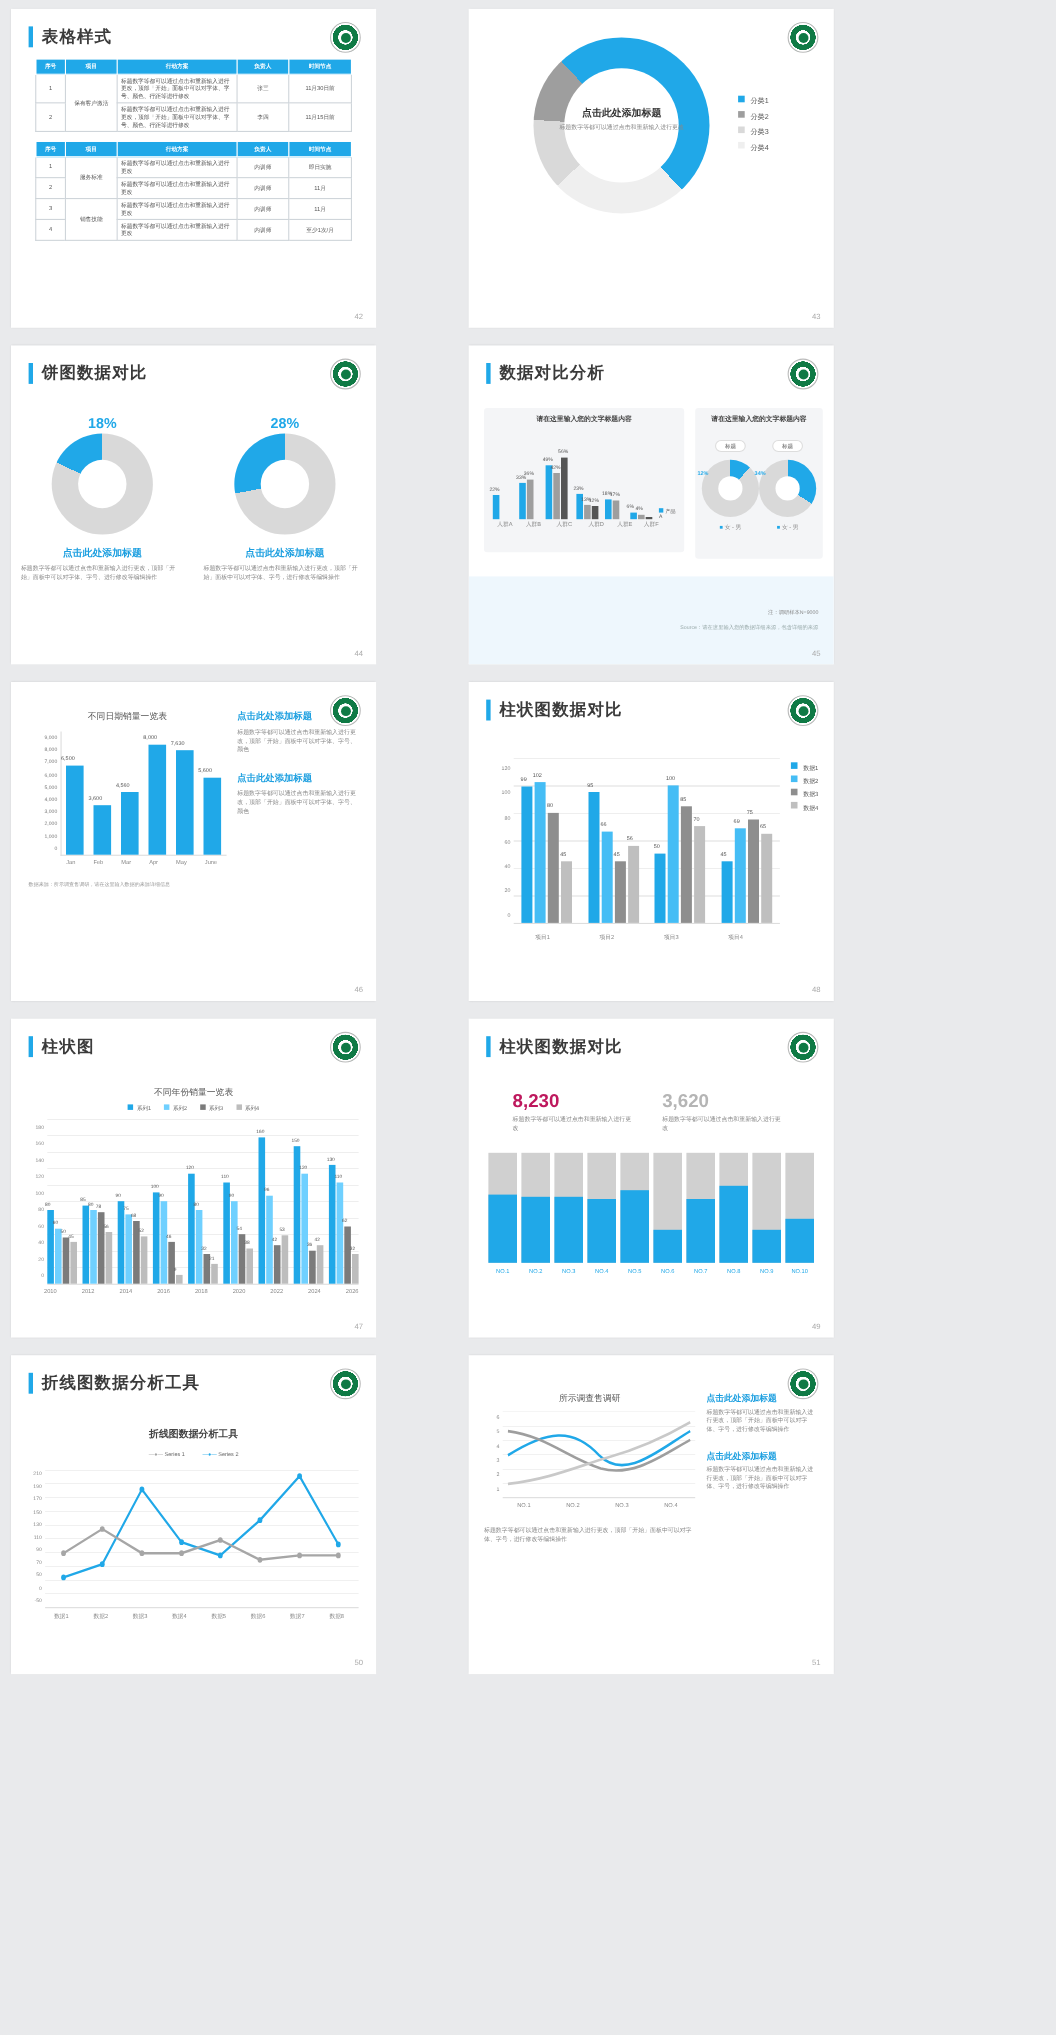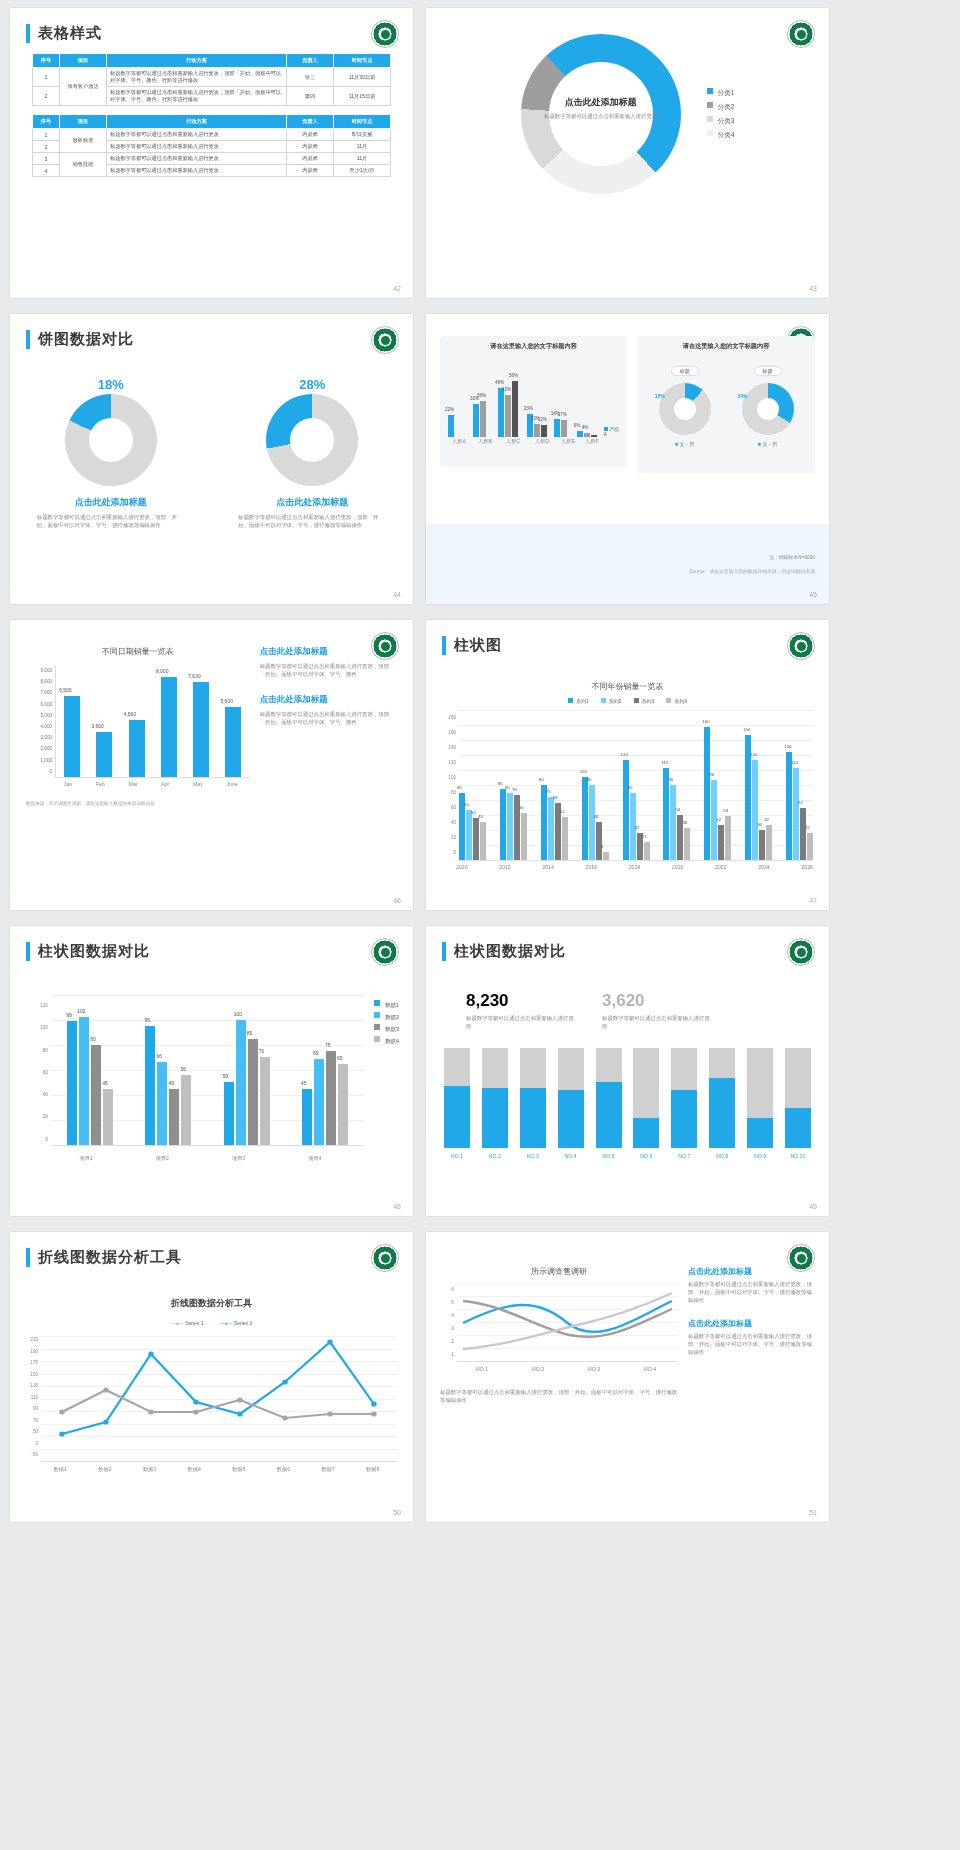--- a/index.html
+++ b/index.html
@@ -1,18 +1,18 @@
 <!DOCTYPE html>
 <html><head>
 <meta charset="utf-8">
 <style>
   html,body{margin:0;padding:0;background:#e9eaec;}
   body{width:960px;height:1850px;font-family:"Liberation Sans","DejaVu Sans",sans-serif;color:#333;}
   .grid{display:grid;grid-template-columns:400px 400px;gap:16px;padding:8px 0 0 10px;}
-  .slide{background:#fff;width:403px;height:290px;position:relative;overflow:hidden;box-shadow:0 0 2px rgba(0,0,0,.12);}
+  .slide{background:#fff;width:332px;height:290px;position:relative;overflow:hidden;box-shadow:0 0 2px rgba(0,0,0,.12);}
   .title-row{display:flex;align-items:center;padding:16px 18px 0 16px;}
   .title-bar{width:4px;height:19px;background:#20a8e8;margin-right:8px;}
   .slide-title{font-size:15px;font-weight:bold;color:#3b3b3b;letter-spacing:1px;}
   .logo{position:absolute;right:14px;top:12px;width:26px;height:26px;border-radius:50%;
         background:radial-gradient(circle at 50% 50%,#fff 0 35%,#0f7a45 36% 62%,#fff 63% 72%,#0f7a45 73% 100%);
         border:1px solid #bbb;}
   .logo:after{content:"";position:absolute;left:50%;top:50%;width:9px;height:9px;margin:-4.5px 0 0 -4.5px;background:#0f7a45;border-radius:50%;}
   .pgnum{position:absolute;right:12px;bottom:6px;font-size:7px;color:#aaa;}
   
   table.t{border-collapse:collapse;font-size:5.2px;}
@@ -158,20 +158,24 @@
           <div class="hole" style="left:24px;top:24px;width:44px;height:44px;"></div>
         </div>
         <div style="font-size:9px;font-weight:bold;color:#1c9fe0;margin-top:10px;">点击此处添加标题</div>
         <div class="cap" style="margin-top:4px;text-align:left;padding:0 6px;">标题数字等都可以通过点击和重新输入进行更改，顶部「开始」面板中可以对字体、字号，进行修改等编辑操作</div>
       </div>
     </div>
     <div class="pgnum">44</div>
   </div>
 
   <div class="slide">
+    <div class="title-row">
+      <div class="title-bar"></div>
+      <div class="slide-title">数据对比分析</div>
+    </div>
     <div class="logo"></div>
     <div style="position:absolute;left:0;bottom:0;width:100%;height:80px;background:#eef7fd;"></div>
 
     <div style="display:flex;gap:10px;padding:22px 14px 0 14px;position:relative;">
 
       <div class="panel" style="width:185px;height:125px;padding:6px 6px 0 6px;">
         <div style="font-size:6.2px;font-weight:bold;text-align:center;color:#444;">请在这里输入您的文字标题内容</div>
         <div style="display:flex;align-items:flex-end;height:80px;margin-top:6px;padding-left:2px;">
           <div style="display:flex;align-items:flex-end;gap:1px;width:26px;">
             <div style="width:6px;height:22px;background:#20a8e8;position:relative;">
@@ -324,20 +328,112 @@
         <div style="font-size:8.5px;font-weight:bold;color:#1c9fe0;margin-top:16px;">点击此处添加标题</div>
         <div class="cap" style="margin-top:4px;">标题数字等都可以通过点击和重新输入进行更改，顶部「开始」面板中可以对字体、字号、颜色</div>
       </div>
     </div>
     <div class="pgnum">46</div>
   </div>
 
   <div class="slide">
     <div class="title-row">
       <div class="title-bar"></div>
+      <div class="slide-title">柱状图数据对比</div>
+    </div>
+    <div class="logo"></div>
+
+    <div style="display:flex;padding:34px 14px 0 14px;">
+      <div style="width:24px;font-size:4.8px;color:#888;text-align:right;line-height:22.3px;padding-right:3px;">
+        <div>120</div>
+        <div>100</div>
+        <div>80</div>
+        <div>60</div>
+        <div>40</div>
+        <div>20</div>
+        <div>0</div>
+      </div>
+      <div style="flex:1;height:150px;border-bottom:1px solid #ddd;display:flex;align-items:flex-end;justify-content:space-around;
+           background:repeating-linear-gradient(to top,transparent 0 24px,#eee 24px 25px);">
+        <div style="display:flex;align-items:flex-end;gap:2px;">
+            <div style="width:10px;height:124px;background:#20a8e8;position:relative">
+              <span style="position:absolute;top:-9px;left:-1px;font-size:5px;color:#555">99</span>
+            </div>
+            <div style="width:10px;height:128px;background:#45bdf5;position:relative">
+              <span style="position:absolute;top:-9px;left:-2px;font-size:5px;color:#555">102</span>
+            </div>
+            <div style="width:10px;height:100px;background:#8e8e8e;position:relative">
+              <span style="position:absolute;top:-9px;left:-1px;font-size:5px;color:#555">80</span>
+            </div>
+            <div style="width:10px;height:56px;background:#bfbfbf;position:relative">
+              <span style="position:absolute;top:-9px;left:-1px;font-size:5px;color:#555">45</span>
+            </div>
+          </div>
+        <div style="display:flex;align-items:flex-end;gap:2px;">
+            <div style="width:10px;height:119px;background:#20a8e8;position:relative">
+              <span style="position:absolute;top:-9px;left:-1px;font-size:5px;color:#555">95</span>
+            </div>
+            <div style="width:10px;height:83px;background:#45bdf5;position:relative">
+              <span style="position:absolute;top:-9px;left:-1px;font-size:5px;color:#555">66</span>
+            </div>
+            <div style="width:10px;height:56px;background:#8e8e8e;position:relative">
+              <span style="position:absolute;top:-9px;left:-1px;font-size:5px;color:#555">45</span>
+            </div>
+            <div style="width:10px;height:70px;background:#bfbfbf;position:relative">
+              <span style="position:absolute;top:-9px;left:-1px;font-size:5px;color:#555">56</span>
+            </div>
+          </div>
+        <div style="display:flex;align-items:flex-end;gap:2px;">
+            <div style="width:10px;height:63px;background:#20a8e8;position:relative">
+              <span style="position:absolute;top:-9px;left:-1px;font-size:5px;color:#555">50</span>
+            </div>
+            <div style="width:10px;height:125px;background:#45bdf5;position:relative">
+              <span style="position:absolute;top:-9px;left:-2px;font-size:5px;color:#555">100</span>
+            </div>
+            <div style="width:10px;height:106px;background:#8e8e8e;position:relative">
+              <span style="position:absolute;top:-9px;left:-1px;font-size:5px;color:#555">85</span>
+            </div>
+            <div style="width:10px;height:88px;background:#bfbfbf;position:relative">
+              <span style="position:absolute;top:-9px;left:-1px;font-size:5px;color:#555">70</span>
+            </div>
+          </div>
+        <div style="display:flex;align-items:flex-end;gap:2px;">
+            <div style="width:10px;height:56px;background:#20a8e8;position:relative">
+              <span style="position:absolute;top:-9px;left:-1px;font-size:5px;color:#555">45</span>
+            </div>
+            <div style="width:10px;height:86px;background:#45bdf5;position:relative">
+              <span style="position:absolute;top:-9px;left:-1px;font-size:5px;color:#555">69</span>
+            </div>
+            <div style="width:10px;height:94px;background:#8e8e8e;position:relative">
+              <span style="position:absolute;top:-9px;left:-1px;font-size:5px;color:#555">75</span>
+            </div>
+            <div style="width:10px;height:81px;background:#bfbfbf;position:relative">
+              <span style="position:absolute;top:-9px;left:-1px;font-size:5px;color:#555">65</span>
+            </div>
+          </div>
+      </div>
+      <div class="legend" style="margin-left:10px;font-size:5.4px;line-height:12px;padding-top:4px;">
+        <div><i style="background:#20a8e8"></i><span>数据1</span></div>
+        <div><i style="background:#45bdf5"></i><span>数据2</span></div>
+        <div><i style="background:#8e8e8e"></i><span>数据3</span></div>
+        <div><i style="background:#bfbfbf"></i><span>数据4</span></div>
+      </div>
+    </div>
+    <div style="display:flex;justify-content:space-around;margin:4px 60px 0 38px;">
+      <div class="axis-lbl">项目1</div>
+      <div class="axis-lbl">项目2</div>
+      <div class="axis-lbl">项目3</div>
+      <div class="axis-lbl">项目4</div>
+    </div>
+    <div class="pgnum">48</div>
+  </div>
+
+  <div class="slide">
+    <div class="title-row">
+      <div class="title-bar"></div>
       <div class="slide-title">柱状图</div>
     </div>
     <div class="logo"></div>
 
     <div class="chart-title" style="margin-top:26px;">不同年份销量一览表</div>
     <div style="display:flex;justify-content:center;gap:12px;margin-top:6px;" class="lg-row">
       <span><i style="display:inline-block;width:5px;height:5px;background:#20a8e8;margin-right:3px;"></i><span>系列1</span></span>
       <span><i style="display:inline-block;width:5px;height:5px;background:#6fd0ff;margin-right:3px;"></i><span>系列2</span></span>
       <span><i style="display:inline-block;width:5px;height:5px;background:#7b7b7b;margin-right:3px;"></i><span>系列3</span></span>
       <span><i style="display:inline-block;width:5px;height:5px;background:#bdbdbd;margin-right:3px;"></i><span>系列4</span></span>
@@ -501,115 +597,23 @@
     <div class="pgnum">47</div>
   </div>
 
   <div class="slide">
     <div class="title-row">
       <div class="title-bar"></div>
       <div class="slide-title">柱状图数据对比</div>
     </div>
     <div class="logo"></div>
 
-    <div style="display:flex;padding:34px 14px 0 14px;">
-      <div style="width:24px;font-size:4.8px;color:#888;text-align:right;line-height:22.3px;padding-right:3px;">
-        <div>120</div>
-        <div>100</div>
-        <div>80</div>
-        <div>60</div>
-        <div>40</div>
-        <div>20</div>
-        <div>0</div>
-      </div>
-      <div style="flex:1;height:150px;border-bottom:1px solid #ddd;display:flex;align-items:flex-end;justify-content:space-around;
-           background:repeating-linear-gradient(to top,transparent 0 24px,#eee 24px 25px);">
-        <div style="display:flex;align-items:flex-end;gap:2px;">
-            <div style="width:10px;height:124px;background:#20a8e8;position:relative">
-              <span style="position:absolute;top:-9px;left:-1px;font-size:5px;color:#555">99</span>
-            </div>
-            <div style="width:10px;height:128px;background:#45bdf5;position:relative">
-              <span style="position:absolute;top:-9px;left:-2px;font-size:5px;color:#555">102</span>
-            </div>
-            <div style="width:10px;height:100px;background:#8e8e8e;position:relative">
-              <span style="position:absolute;top:-9px;left:-1px;font-size:5px;color:#555">80</span>
-            </div>
-            <div style="width:10px;height:56px;background:#bfbfbf;position:relative">
-              <span style="position:absolute;top:-9px;left:-1px;font-size:5px;color:#555">45</span>
-            </div>
-          </div>
-        <div style="display:flex;align-items:flex-end;gap:2px;">
-            <div style="width:10px;height:119px;background:#20a8e8;position:relative">
-              <span style="position:absolute;top:-9px;left:-1px;font-size:5px;color:#555">95</span>
-            </div>
-            <div style="width:10px;height:83px;background:#45bdf5;position:relative">
-              <span style="position:absolute;top:-9px;left:-1px;font-size:5px;color:#555">66</span>
-            </div>
-            <div style="width:10px;height:56px;background:#8e8e8e;position:relative">
-              <span style="position:absolute;top:-9px;left:-1px;font-size:5px;color:#555">45</span>
-            </div>
-            <div style="width:10px;height:70px;background:#bfbfbf;position:relative">
-              <span style="position:absolute;top:-9px;left:-1px;font-size:5px;color:#555">56</span>
-            </div>
-          </div>
-        <div style="display:flex;align-items:flex-end;gap:2px;">
-            <div style="width:10px;height:63px;background:#20a8e8;position:relative">
-              <span style="position:absolute;top:-9px;left:-1px;font-size:5px;color:#555">50</span>
-            </div>
-            <div style="width:10px;height:125px;background:#45bdf5;position:relative">
-              <span style="position:absolute;top:-9px;left:-2px;font-size:5px;color:#555">100</span>
-            </div>
-            <div style="width:10px;height:106px;background:#8e8e8e;position:relative">
-              <span style="position:absolute;top:-9px;left:-1px;font-size:5px;color:#555">85</span>
-            </div>
-            <div style="width:10px;height:88px;background:#bfbfbf;position:relative">
-              <span style="position:absolute;top:-9px;left:-1px;font-size:5px;color:#555">70</span>
-            </div>
-          </div>
-        <div style="display:flex;align-items:flex-end;gap:2px;">
-            <div style="width:10px;height:56px;background:#20a8e8;position:relative">
-              <span style="position:absolute;top:-9px;left:-1px;font-size:5px;color:#555">45</span>
-            </div>
-            <div style="width:10px;height:86px;background:#45bdf5;position:relative">
-              <span style="position:absolute;top:-9px;left:-1px;font-size:5px;color:#555">69</span>
-            </div>
-            <div style="width:10px;height:94px;background:#8e8e8e;position:relative">
-              <span style="position:absolute;top:-9px;left:-1px;font-size:5px;color:#555">75</span>
-            </div>
-            <div style="width:10px;height:81px;background:#bfbfbf;position:relative">
-              <span style="position:absolute;top:-9px;left:-1px;font-size:5px;color:#555">65</span>
-            </div>
-          </div>
-      </div>
-      <div class="legend" style="margin-left:10px;font-size:5.4px;line-height:12px;padding-top:4px;">
-        <div><i style="background:#20a8e8"></i><span>数据1</span></div>
-        <div><i style="background:#45bdf5"></i><span>数据2</span></div>
-        <div><i style="background:#8e8e8e"></i><span>数据3</span></div>
-        <div><i style="background:#bfbfbf"></i><span>数据4</span></div>
-      </div>
-    </div>
-    <div style="display:flex;justify-content:space-around;margin:4px 60px 0 38px;">
-      <div class="axis-lbl">项目1</div>
-      <div class="axis-lbl">项目2</div>
-      <div class="axis-lbl">项目3</div>
-      <div class="axis-lbl">项目4</div>
-    </div>
-    <div class="pgnum">48</div>
-  </div>
-
-  <div class="slide">
-    <div class="title-row">
-      <div class="title-bar"></div>
-      <div class="slide-title">柱状图数据对比</div>
-    </div>
-    <div class="logo"></div>
-
     <div style="display:flex;gap:26px;padding:30px 0 0 40px;">
       <div style="width:110px;">
-        <div style="font-size:17px;font-weight:bold;color:#000000;">8,230</div>
+        <div style="font-size:17px;font-weight:bold;color:#be185d;">8,230</div>
         <div class="cap" style="margin-top:3px;">标题数字等都可以通过点击和重新输入进行更改</div>
       </div>
       <div style="width:110px;">
         <div style="font-size:17px;font-weight:bold;color:#b5b5b5;">3,620</div>
         <div class="cap" style="margin-top:3px;">标题数字等都可以通过点击和重新输入进行更改</div>
       </div>
     </div>
 
     <div style="display:flex;justify-content:space-between;padding:18px 18px 0 18px;align-items:flex-end;">
       <div style="width:26px;height:100px;background:#d0d0d0;position:relative;">

